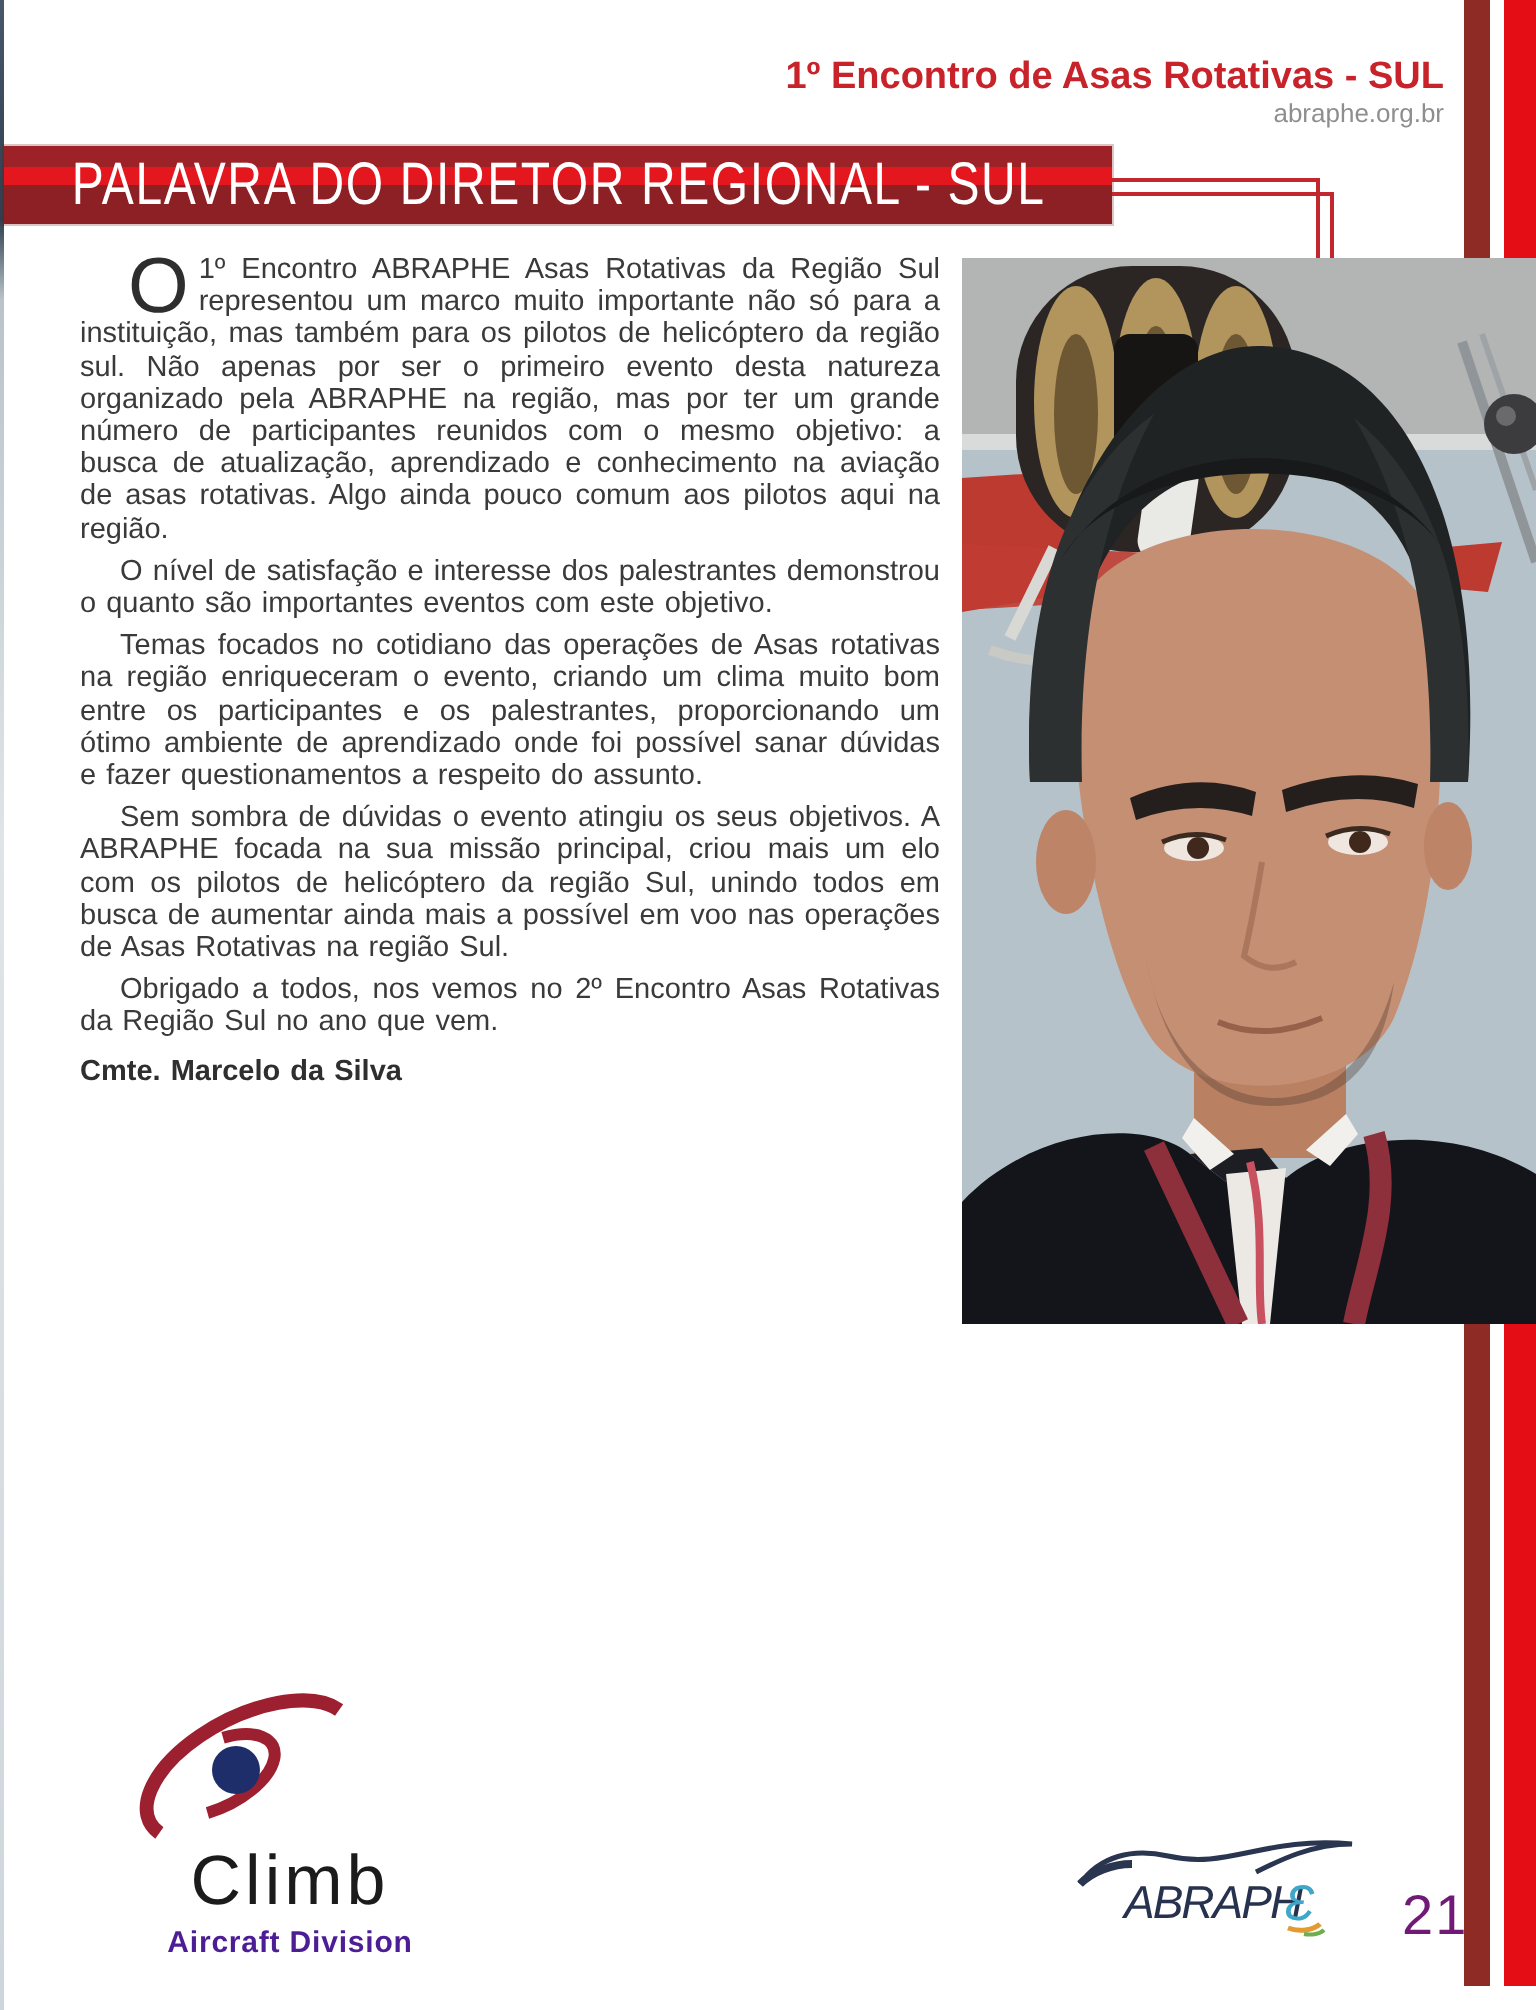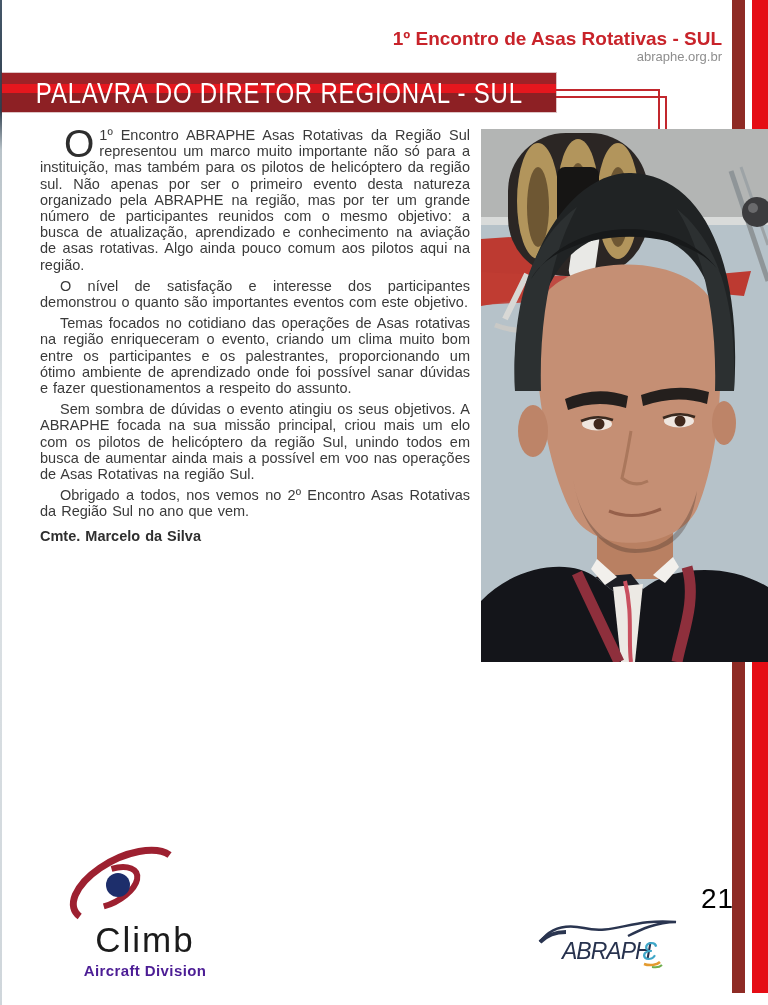--- a/index.html
+++ b/index.html
@@ -61,22 +61,22 @@
   .photo { position:absolute; left:481px; top:129px; width:287px; height:533px; overflow:hidden; }
   
   .climb { position:absolute; left:55px; top:838px; width:180px; text-align:center; }
   .climb-name {
     font-size:35px; color:#1b1b1b; letter-spacing:2px; line-height:40px;
     font-weight:400; margin-top:-14px;
   }
   .climb-sub { font-size:15px; font-weight:bold; color:#4c1d95; letter-spacing:0.4px; margin-top:2px; }
   .abraphe { position:absolute; left:536px; top:910px; width:148px; height:62px; }
   .page-number {
-    position:absolute; left:701px; top:883px;
-    font-size:28px; color:#000000; letter-spacing:1px;
+    position:absolute; left:701px; top:942px;
+    font-size:28px; color:#701a75; letter-spacing:1px;
   }
 </style>
 </head>
 <body>
 
 <div class="page">
 
   <div class="left-edge"></div>
 
   <div class="header-title">1º Encontro de Asas Rotativas - SUL</div>
@@ -88,21 +88,21 @@
   <div class="vbar bright bottom"></div>
 
   <div class="banner">
     <span class="banner-title">PALAVRA DO DIRETOR REGIONAL - SUL</span>
   </div>
   <div class="bracket b1"></div>
   <div class="bracket b2"></div>
 
   <div class="article">
     <p><span class="dropcap">O</span><span>1º Encontro ABRAPHE Asas Rotativas da Região Sul representou um marco muito importante não só para a instituição, mas também para os pilotos de helicóptero da região sul. Não apenas por ser o primeiro evento desta natureza organizado pela ABRAPHE na região, mas por ter um grande número de participantes reunidos com o mesmo objetivo: a busca de atualização, aprendizado e conhecimento na aviação de asas rotativas. Algo ainda pouco comum aos pilotos aqui na região.</span></p>
-    <p class="indent">O nível de satisfação e interesse dos participantes demonstrou o quanto são importantes eventos com este objetivo.</p>
+    <p class="indent">O nível de satisfação e interesse dos palestrantes demonstrou o quanto são importantes eventos com este objetivo.</p>
     <p class="indent">Temas focados no cotidiano das operações de Asas rotativas na região enriqueceram o evento, criando um clima muito bom entre os participantes e os palestrantes, proporcionando um ótimo ambiente de aprendizado onde foi possível sanar dúvidas e fazer questionamentos a respeito do assunto.</p>
     <p class="indent">Sem sombra de dúvidas o evento atingiu os seus objetivos. A ABRAPHE focada na sua missão principal, criou mais um elo com os pilotos de helicóptero da região Sul, unindo todos em busca de aumentar ainda mais a possível em voo nas operações de Asas Rotativas na região Sul.</p>
     <p class="indent">Obrigado a todos, nos vemos no 2º Encontro Asas Rotativas da Região Sul no ano que vem.</p>
     <div class="signature">
       <div>Cmte. Marcelo da Silva</div>
     </div>
   </div>
 
   <div class="photo">
     <svg width="287" height="533" viewBox="0 0 287 533" aria-label="Diretor regional em frente a um helicóptero no hangar">

